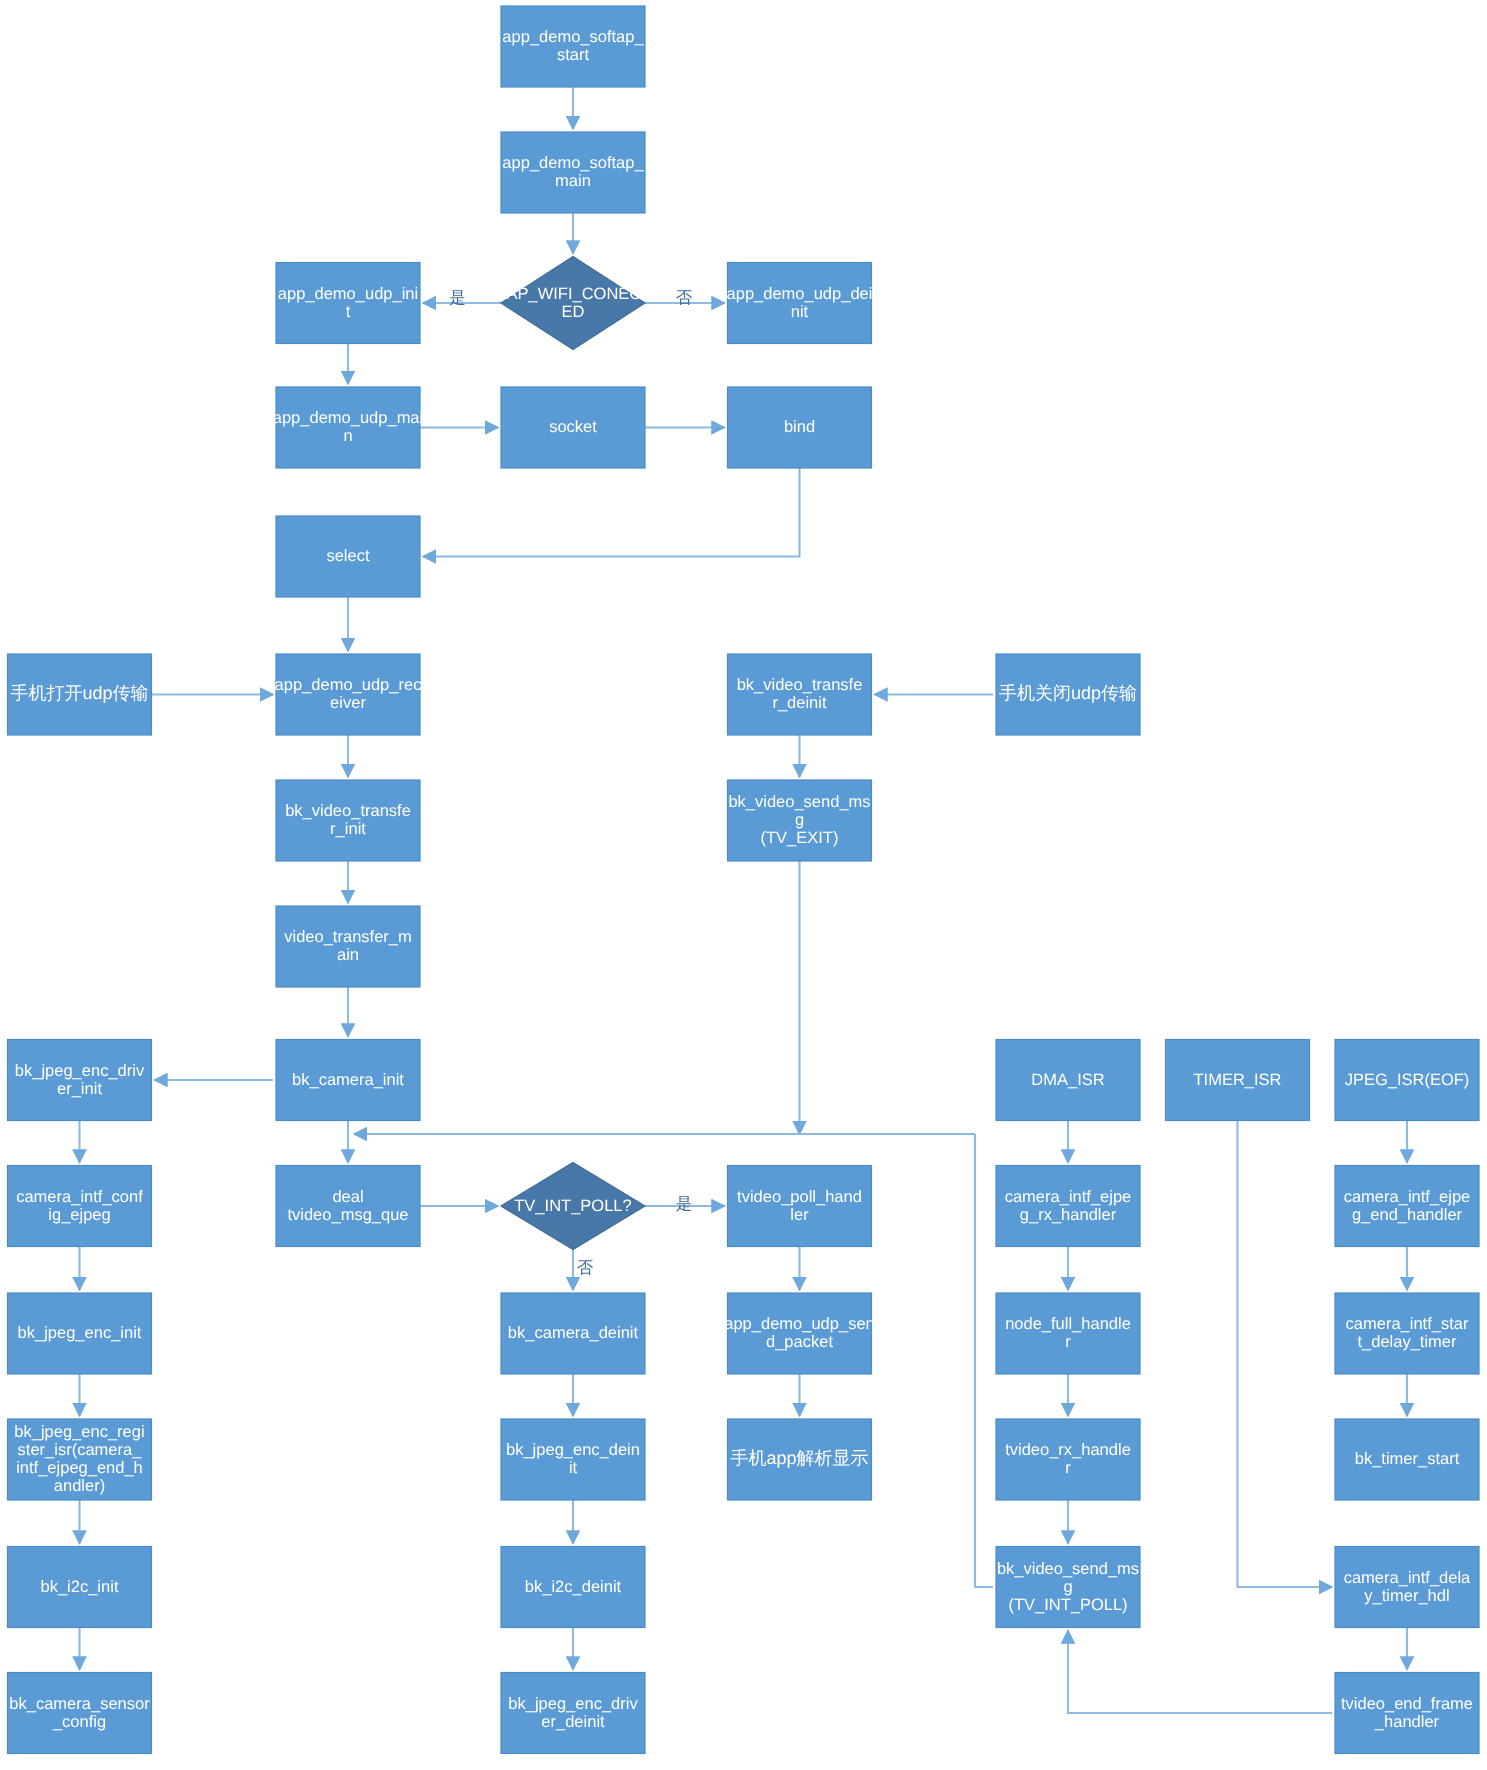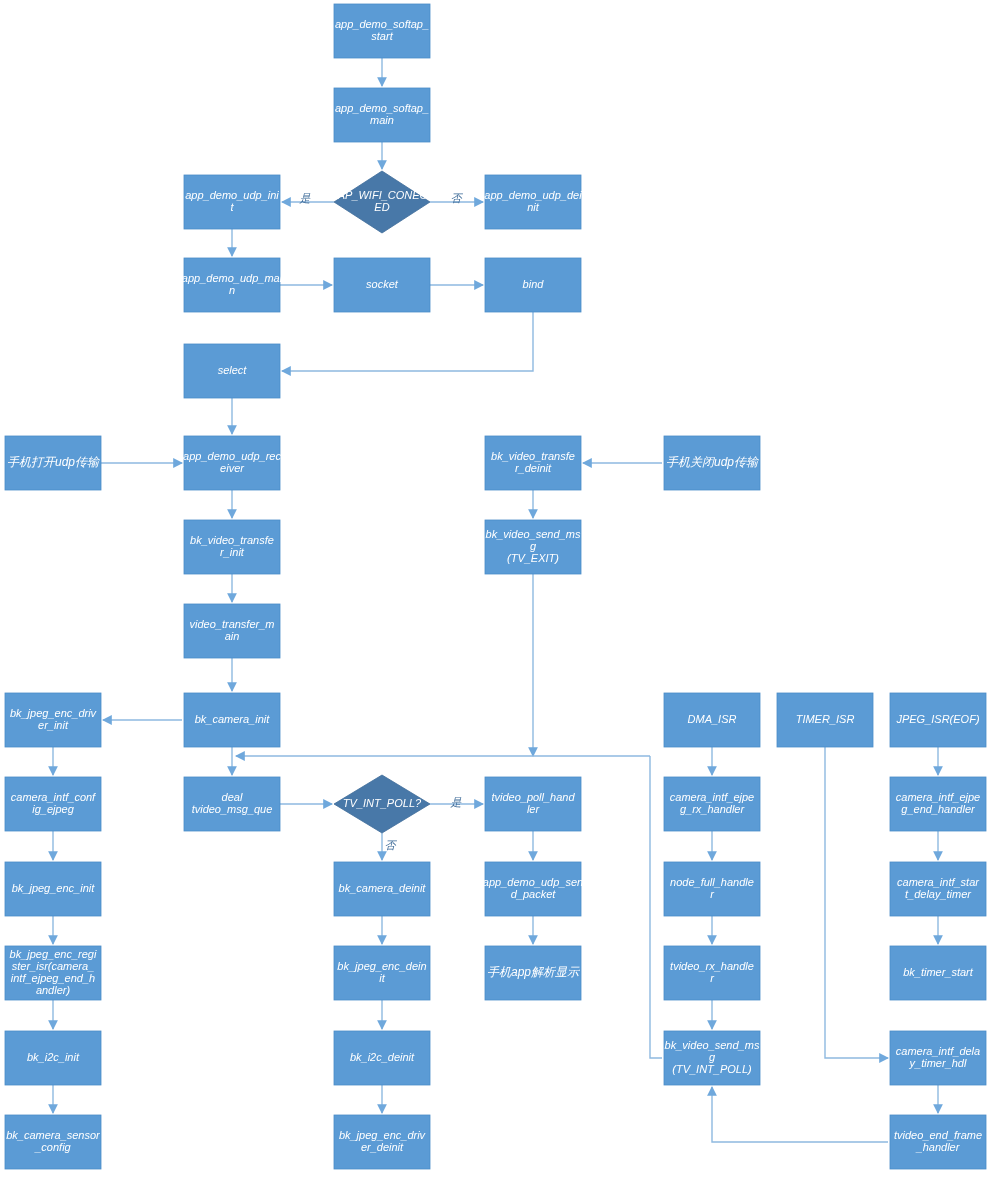--- a/index.html
+++ b/index.html
@@ -7,21 +7,20 @@
     padding: 0;
     background: #ffffff;
   }
   #canvas-wrap {
     position: relative;
     width: 991px;
     height: 1180px;
     background: #ffffff;
     overflow: hidden;
     font-family: "Liberation Sans", sans-serif;
-    font-style: italic;
   }
   svg#flow {
     position: absolute;
     top: 0;
     left: 0;
     width: 991px;
     height: 1180px;
     display: block;
   }
   .node-rect {

